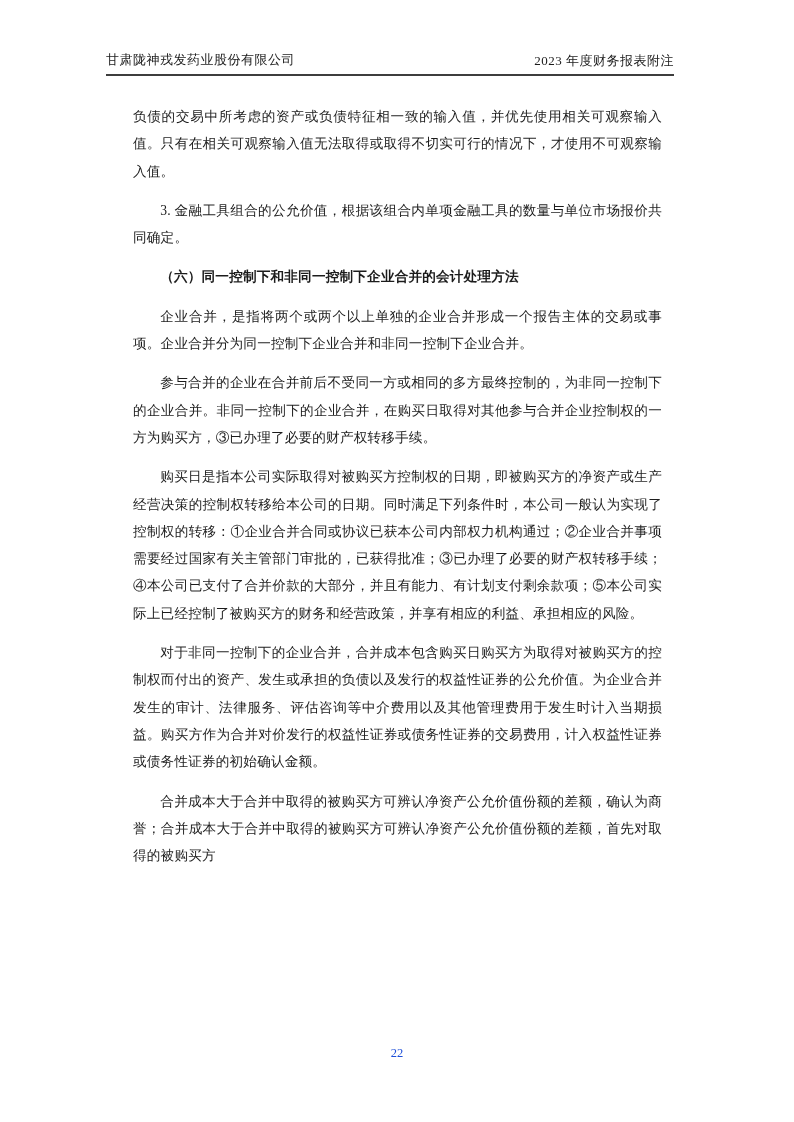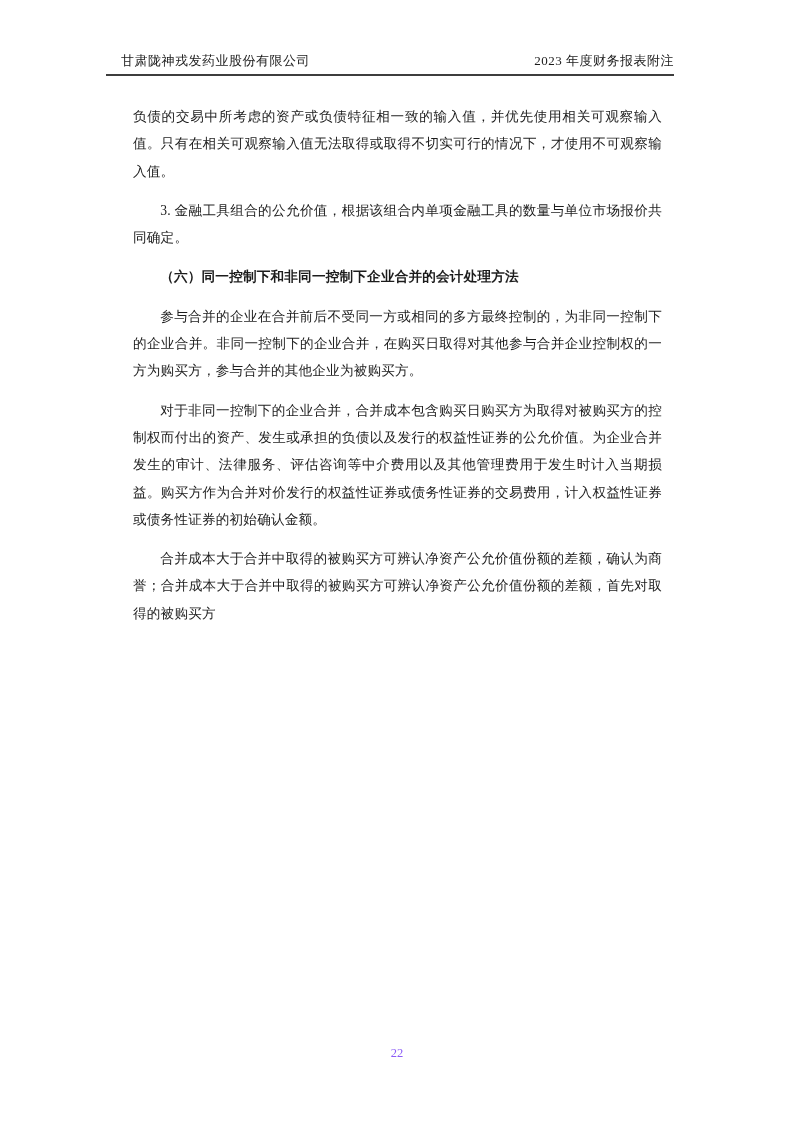--- a/index.html
+++ b/index.html
@@ -23,22 +23,22 @@
     width: 568px;
     display: flex;
     justify-content: space-between;
     align-items: flex-end;
     font-size: 13px;
     line-height: 16px;
     border-bottom: 2px solid #3d3d3d;
     padding-bottom: 5px;
   }
   .header .company {
-    margin-left: 15px;
     letter-spacing: 0.5px;
+    font-family: Liberation Mono, monospace;
   }
   .header .report-title {
     letter-spacing: 0.5px;
     font-family: Liberation Serif, serif;
   }
   .content {
     position: absolute;
     left: 121px;
     top: 91px;
     width: 553px;
@@ -58,37 +58,39 @@
     font-weight: bold;
     text-indent: 2em;
   }
   .page-number {
     position: absolute;
     top: 1046px;
     left: 0;
     width: 794px;
     text-align: center;
     font-size: 12.5px;
-    color: #8b5cf6;
+    color: #1d4ed8;
   }
 </style>
 </head>
 <body>
 
 <div class="page">
 
   <div class="header">
     <span class="company">甘肃陇神戎发药业股份有限公司</span>
     <span class="report-title">2023 年度财务报表附注</span>
   </div>
 
   <div class="content">
     <p class="plain">负债的交易中所考虑的资产或负债特征相一致的输入值，并优先使用相关可观察输入值。只有在相关可观察输入值无法取得或取得不切实可行的情况下，才使用不可观察输入值。</p>
     <p class="indent">3. 金融工具组合的公允价值，根据该组合内单项金融工具的数量与单位市场报价共同确定。</p>
     <p class="heading">（六）同一控制下和非同一控制下企业合并的会计处理方法</p>
-    <p class="indent">参与合并的企业在合并前后不受同一方或相同的多方最终控制的，为非同一控制下的企业合并。非同一控制下的企业合并，在购买日取得对其他参与合并企业控制权的一方为购买方，参与合并的其他企业为被购买方。</p>
+    <p class="indent">企业合并，是指将两个或两个以上单独的企业合并形成一个报告主体的交易或事项。企业合并分为同一控制下企业合并和非同一控制下企业合并。</p>
+    <p class="indent">参与合并的企业在合并前后不受同一方或相同的多方最终控制的，为非同一控制下的企业合并。非同一控制下的企业合并，在购买日取得对其他参与合并企业控制权的一方为购买方，③已办理了必要的财产权转移手续。</p>
+    <p class="indent">购买日是指本公司实际取得对被购买方控制权的日期，即被购买方的净资产或生产经营决策的控制权转移给本公司的日期。同时满足下列条件时，本公司一般认为实现了控制权的转移：①企业合并合同或协议已获本公司内部权力机构通过；②企业合并事项需要经过国家有关主管部门审批的，已获得批准；③已办理了必要的财产权转移手续；④本公司已支付了合并价款的大部分，并且有能力、有计划支付剩余款项；⑤本公司实际上已经控制了被购买方的财务和经营政策，并享有相应的利益、承担相应的风险。</p>
     <p class="indent">对于非同一控制下的企业合并，合并成本包含购买日购买方为取得对被购买方的控制权而付出的资产、发生或承担的负债以及发行的权益性证券的公允价值。为企业合并发生的审计、法律服务、评估咨询等中介费用以及其他管理费用于发生时计入当期损益。购买方作为合并对价发行的权益性证券或债务性证券的交易费用，计入权益性证券或债务性证券的初始确认金额。</p>
     <p class="indent">合并成本大于合并中取得的被购买方可辨认净资产公允价值份额的差额，确认为商誉；合并成本大于合并中取得的被购买方可辨认净资产公允价值份额的差额，首先对取得的被购买方</p>
   </div>
 
   <div class="page-number">22</div>
 
 </div>
 
 </body></html>

